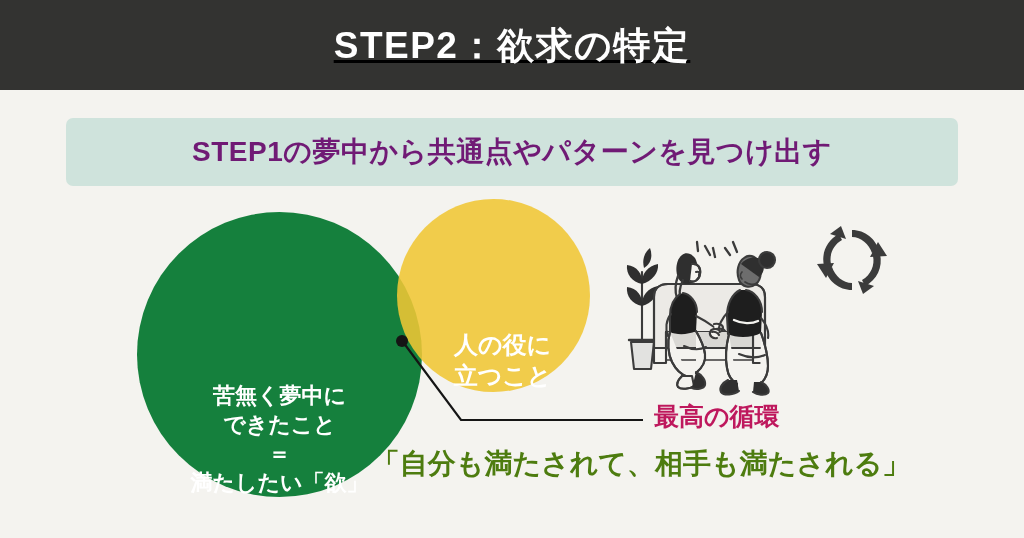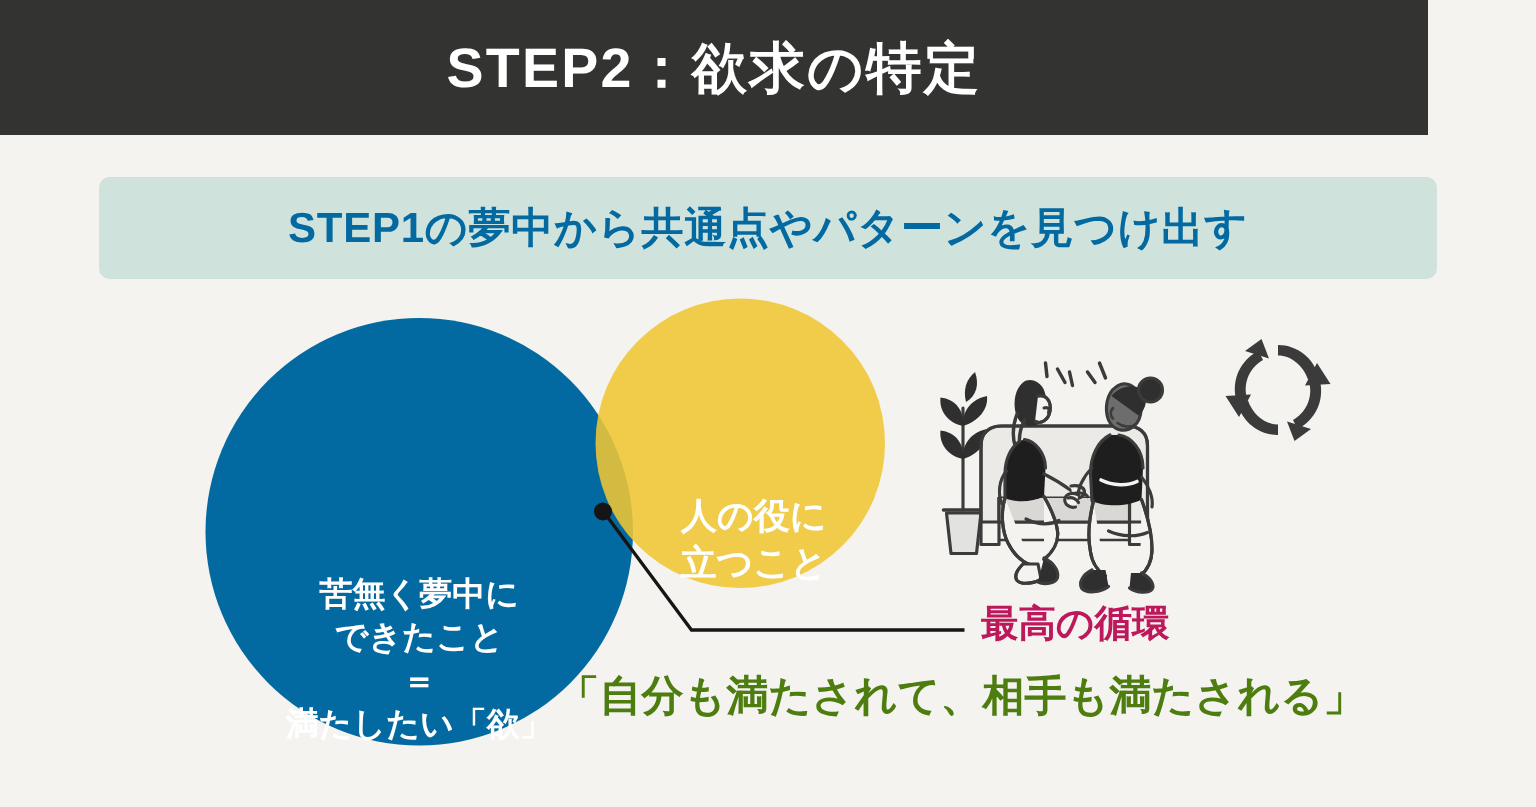--- a/index.html
+++ b/index.html
@@ -14,26 +14,27 @@
     font-family: "Liberation Sans", "DejaVu Sans", sans-serif;
     overflow: hidden;
     position: relative;
   }
 
   
   .header-bar {
     position: absolute;
     left: 0;
     top: 0;
-    width: 952px;
+    width: 1024px;
     height: 90px;
     background: #333331;
     display: flex;
     align-items: center;
     justify-content: center;
+    text-decoration: underline;
   }
   .header-title {
     color: #ffffff;
     font-size: 37px;
     font-weight: 700;
     letter-spacing: 1.5px;
     line-height: 1;
     white-space: nowrap;
   }
 
@@ -44,21 +45,21 @@
     top: 118px;
     width: 892px;
     height: 68px;
     background: #cfe3dc;
     border-radius: 7px;
     display: flex;
     align-items: center;
     justify-content: center;
   }
   .subtitle-text {
-    color: #0369a1;
+    color: #701a75;
     font-size: 28px;
     font-weight: 700;
     letter-spacing: 0.5px;
     line-height: 1;
     white-space: nowrap;
   }
 
   
   .venn {
     position: absolute;
@@ -73,21 +74,21 @@
     display: flex;
     align-items: flex-end;
     justify-content: center;
     text-align: center;
   }
   .circle-green {
     left: 137px;
     top: 212px;
     width: 285px;
     height: 285px;
-    background: #0369a1;
+    background: #15803d;
   }
   .circle-yellow {
     left: 397px;
     top: 199px;
     width: 193px;
     height: 193px;
     background: rgba(240, 198, 52, 0.88);
   }
   .circle-label {
     color: #ffffff;

